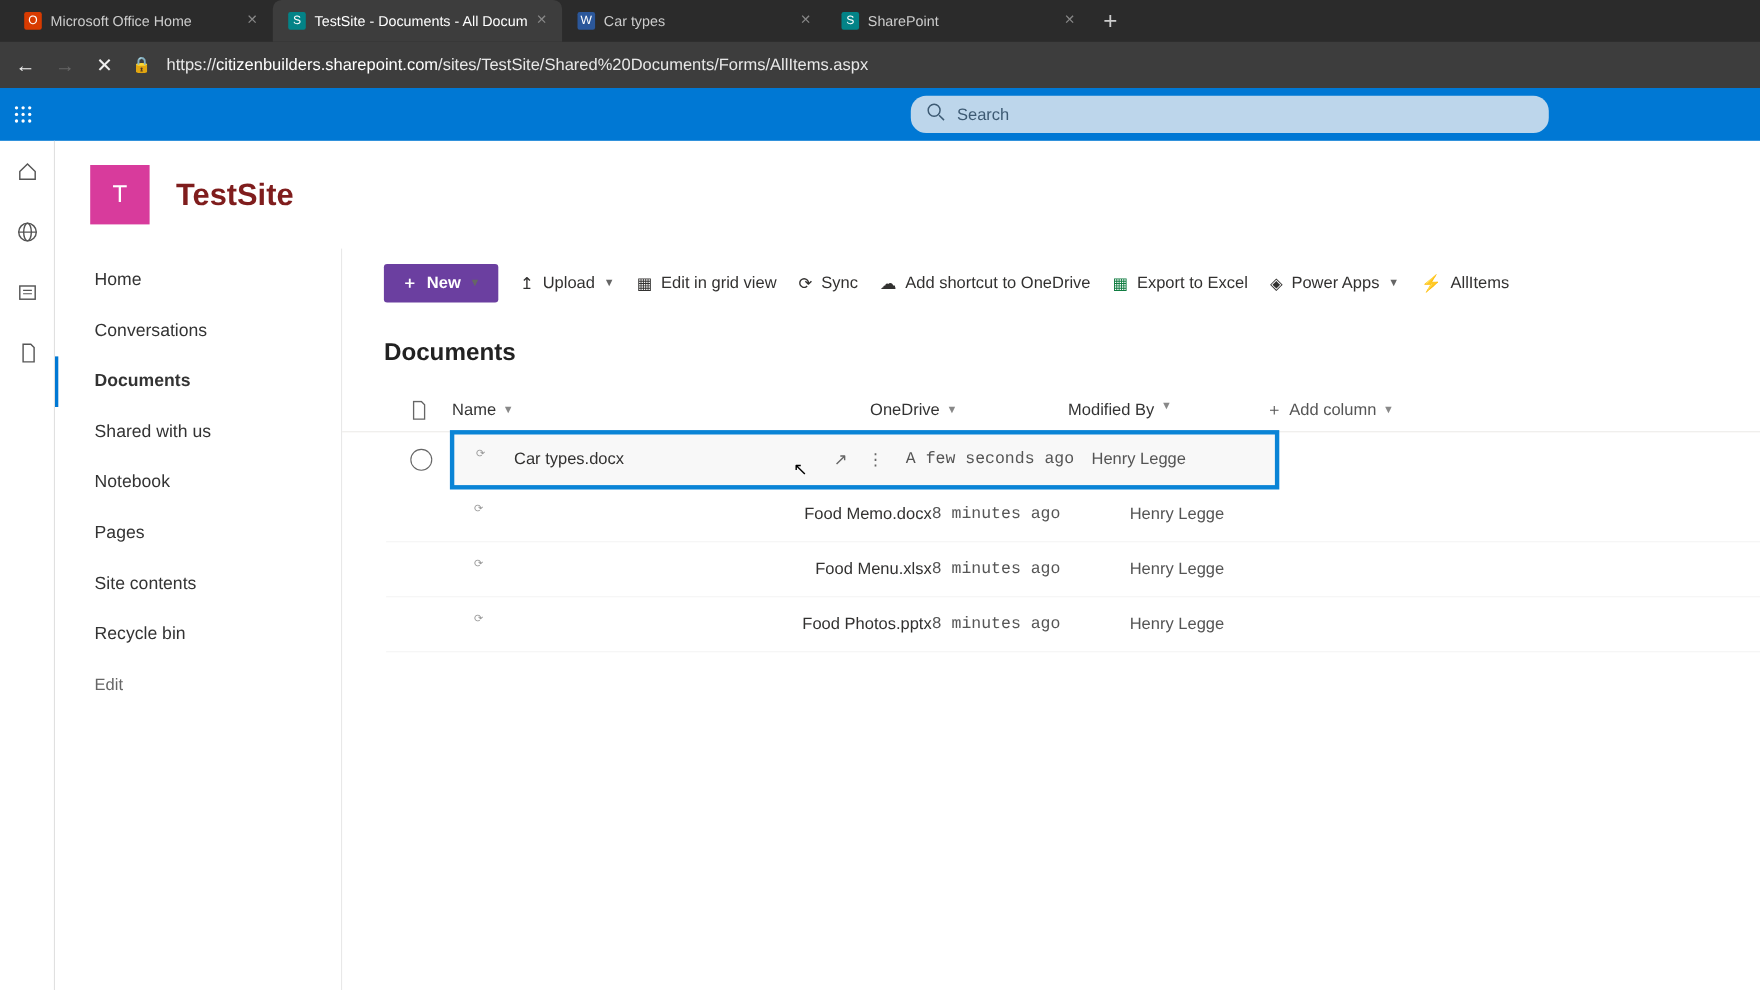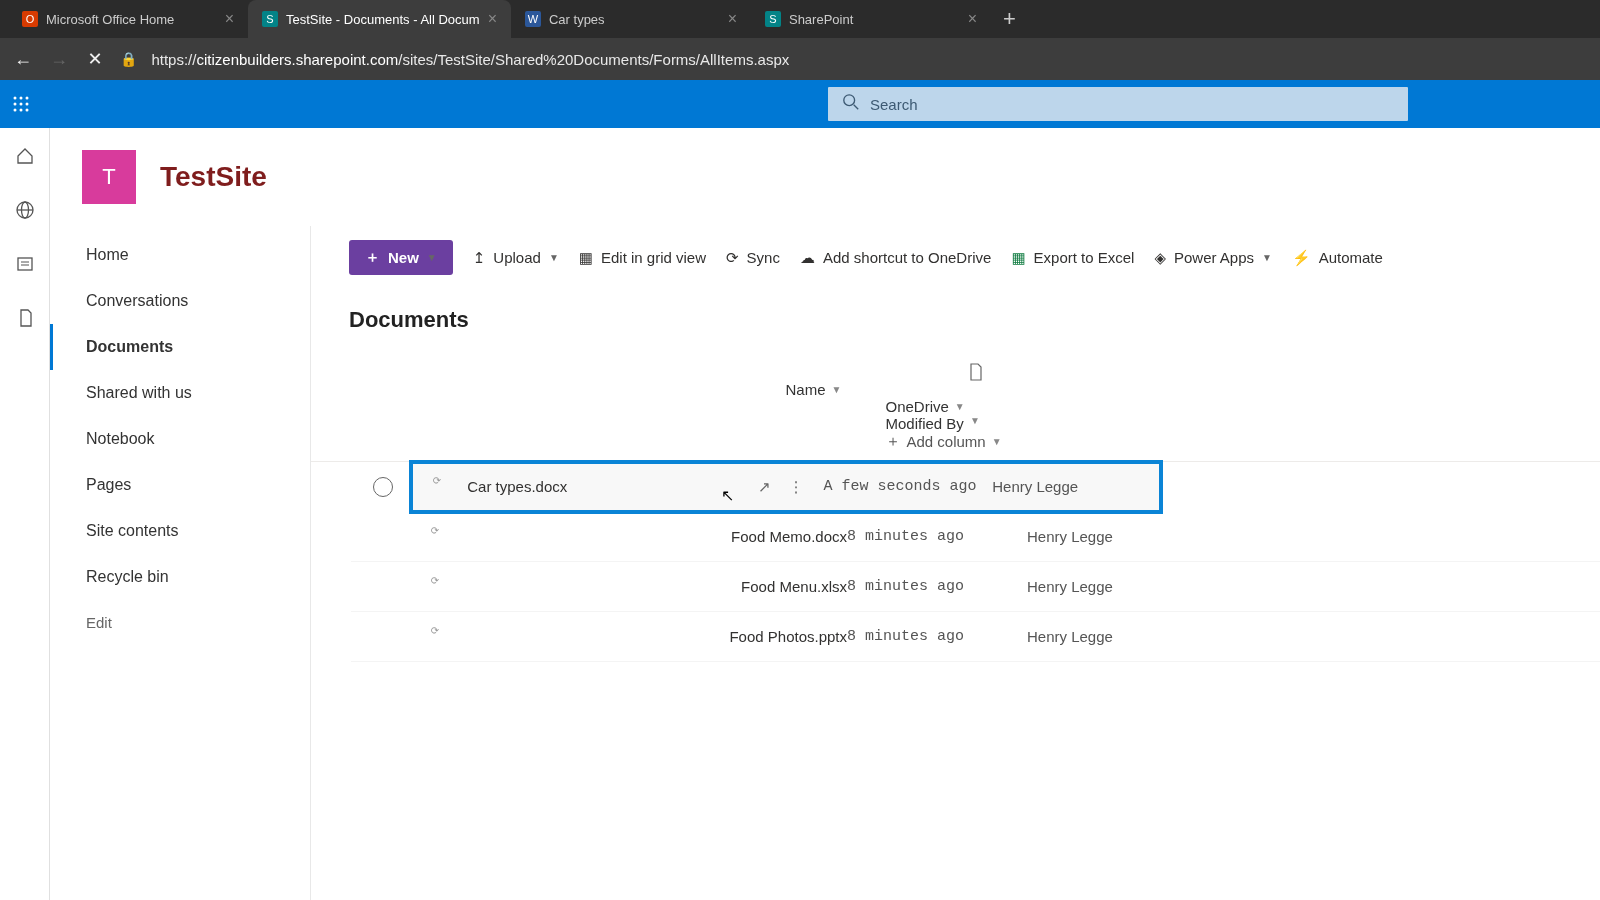--- a/index.html
+++ b/index.html
@@ -16,21 +16,21 @@
     .addr-row { display: flex; align-items: center; height: 42px; padding: 0 12px; gap: 14px; background: #3d3d3d; }
     .nav-btn { color: #f0f0f0; font-size: 18px; cursor: pointer; width: 22px; text-align: center; }
     .nav-btn.disabled { color: #666; }
     .url { color: #e8e8e8; font-size: 15px; }
     .url-host { color: #fff; }
     .lock-icon { color: #ccc; font-size: 14px; }
 
     
     .suite-header { height: 48px; background: #0078d4; display: flex; align-items: center; padding: 0 12px; gap: 16px; }
     .waffle { color: #fff; font-size: 18px; cursor: pointer; display: flex; align-items: center; }
-    .search-box { margin-left: auto; margin-right: 180px; width: 580px; height: 34px; background: #bdd6eb; border-radius: 1px; display: flex; align-items: center; padding: 0 14px; gap: 10px; color: #3d5a73; }
+    .search-box { margin-left: auto; margin-right: 180px; width: 580px; height: 34px; background: #bdd6eb; border-radius: 14px; display: flex; align-items: center; padding: 0 14px; gap: 10px; color: #3d5a73; }
     .search-box input { border: none; background: transparent; outline: none; flex: 1; font-size: 15px; color: #333; }
     .search-box input::placeholder { color: #3d5a73; }
 
     
     .main { display: flex; height: calc(900px - 80px - 48px); }
     .rail { width: 50px; border-right: 1px solid #e0e0e0; padding-top: 18px; display: flex; flex-direction: column; align-items: center; gap: 30px; }
     .rail-icon { color: #555; cursor: pointer; }
 
     .content { flex: 1; display: flex; flex-direction: column; }
     .site-header { display: flex; align-items: center; padding: 22px 0 22px 32px; gap: 24px; }
@@ -45,21 +45,21 @@
 
     .doc-area { flex: 1; border-left: 1px solid #e8e8e8; padding: 0; }
     .cmd-bar { display: flex; align-items: center; gap: 20px; padding: 14px 0 14px 38px; font-size: 15px; color: #333; }
     .new-btn { background: #6b3fa0; color: #fff; padding: 8px 16px; border-radius: 3px; display: flex; align-items: center; gap: 8px; cursor: pointer; font-weight: 600; }
     .cmd-item { display: flex; align-items: center; gap: 8px; cursor: pointer; color: #323130; }
     .chev { font-size: 10px; color: #666; }
 
     .list-heading { font-size: 22px; font-weight: 600; padding: 18px 0 20px 38px; color: #222; }
 
     .doc-table { width: 100%; }
-    .table-head { display: flex; align-items: center; padding: 10px 0 10px 40px; font-size: 15px; color: #333; border-bottom: 1px solid #edebe9; flex-direction: column; }
+    .table-head { display: flex; align-items: center; padding: 10px 0 10px 40px; font-size: 15px; color: #333; border-bottom: 1px solid #edebe9; }
     .col-icon { width: 60px; display: flex; justify-content: center; }
     .col-name { width: 380px; display: flex; align-items: center; gap: 6px; }
     .col-mod { width: 180px; display: flex; align-items: center; gap: 6px; }
     .col-by { width: 180px; display: flex; align-items: flex-start; gap: 6px; }
     .col-add { width: 180px; display: flex; align-items: center; gap: 6px; color: #555; }
     .sort-chev { font-size: 10px; color: #888; }
 
     .row { display: flex; align-items: center; padding: 0 0 0 0; font-size: 15px; color: #555; height: 50px; border-bottom: 1px solid #f4f4f4; margin-left: 0; position: relative; }
     .row .sel { width: 40px; display: flex; justify-content: center; }
     .sel-circle { width: 20px; height: 20px; border: 1px solid #666; border-radius: 50%; }
@@ -210,21 +210,21 @@
             <span style="color:#107c41">▦</span>
             <span>Export to Excel</span>
           </div>
           <div class="cmd-item">
             <span>◈</span>
             <span>Power Apps</span>
             <span class="chev">▼</span>
           </div>
           <div class="cmd-item">
             <span>⚡</span>
-            <span>Automate</span>
+            <span>AllItems</span>
           </div>
         </div>
 
         <div class="list-heading">Documents</div>
 
         <div class="doc-table">
           <div class="table-head">
             <div class="col-icon">
               <svg width="14" height="18" viewBox="0 0 14 18">
                   <path d="M2 1 H9 L12 4 V17 H2 Z" fill="none" stroke="#666" stroke-width="1.2"></path>

